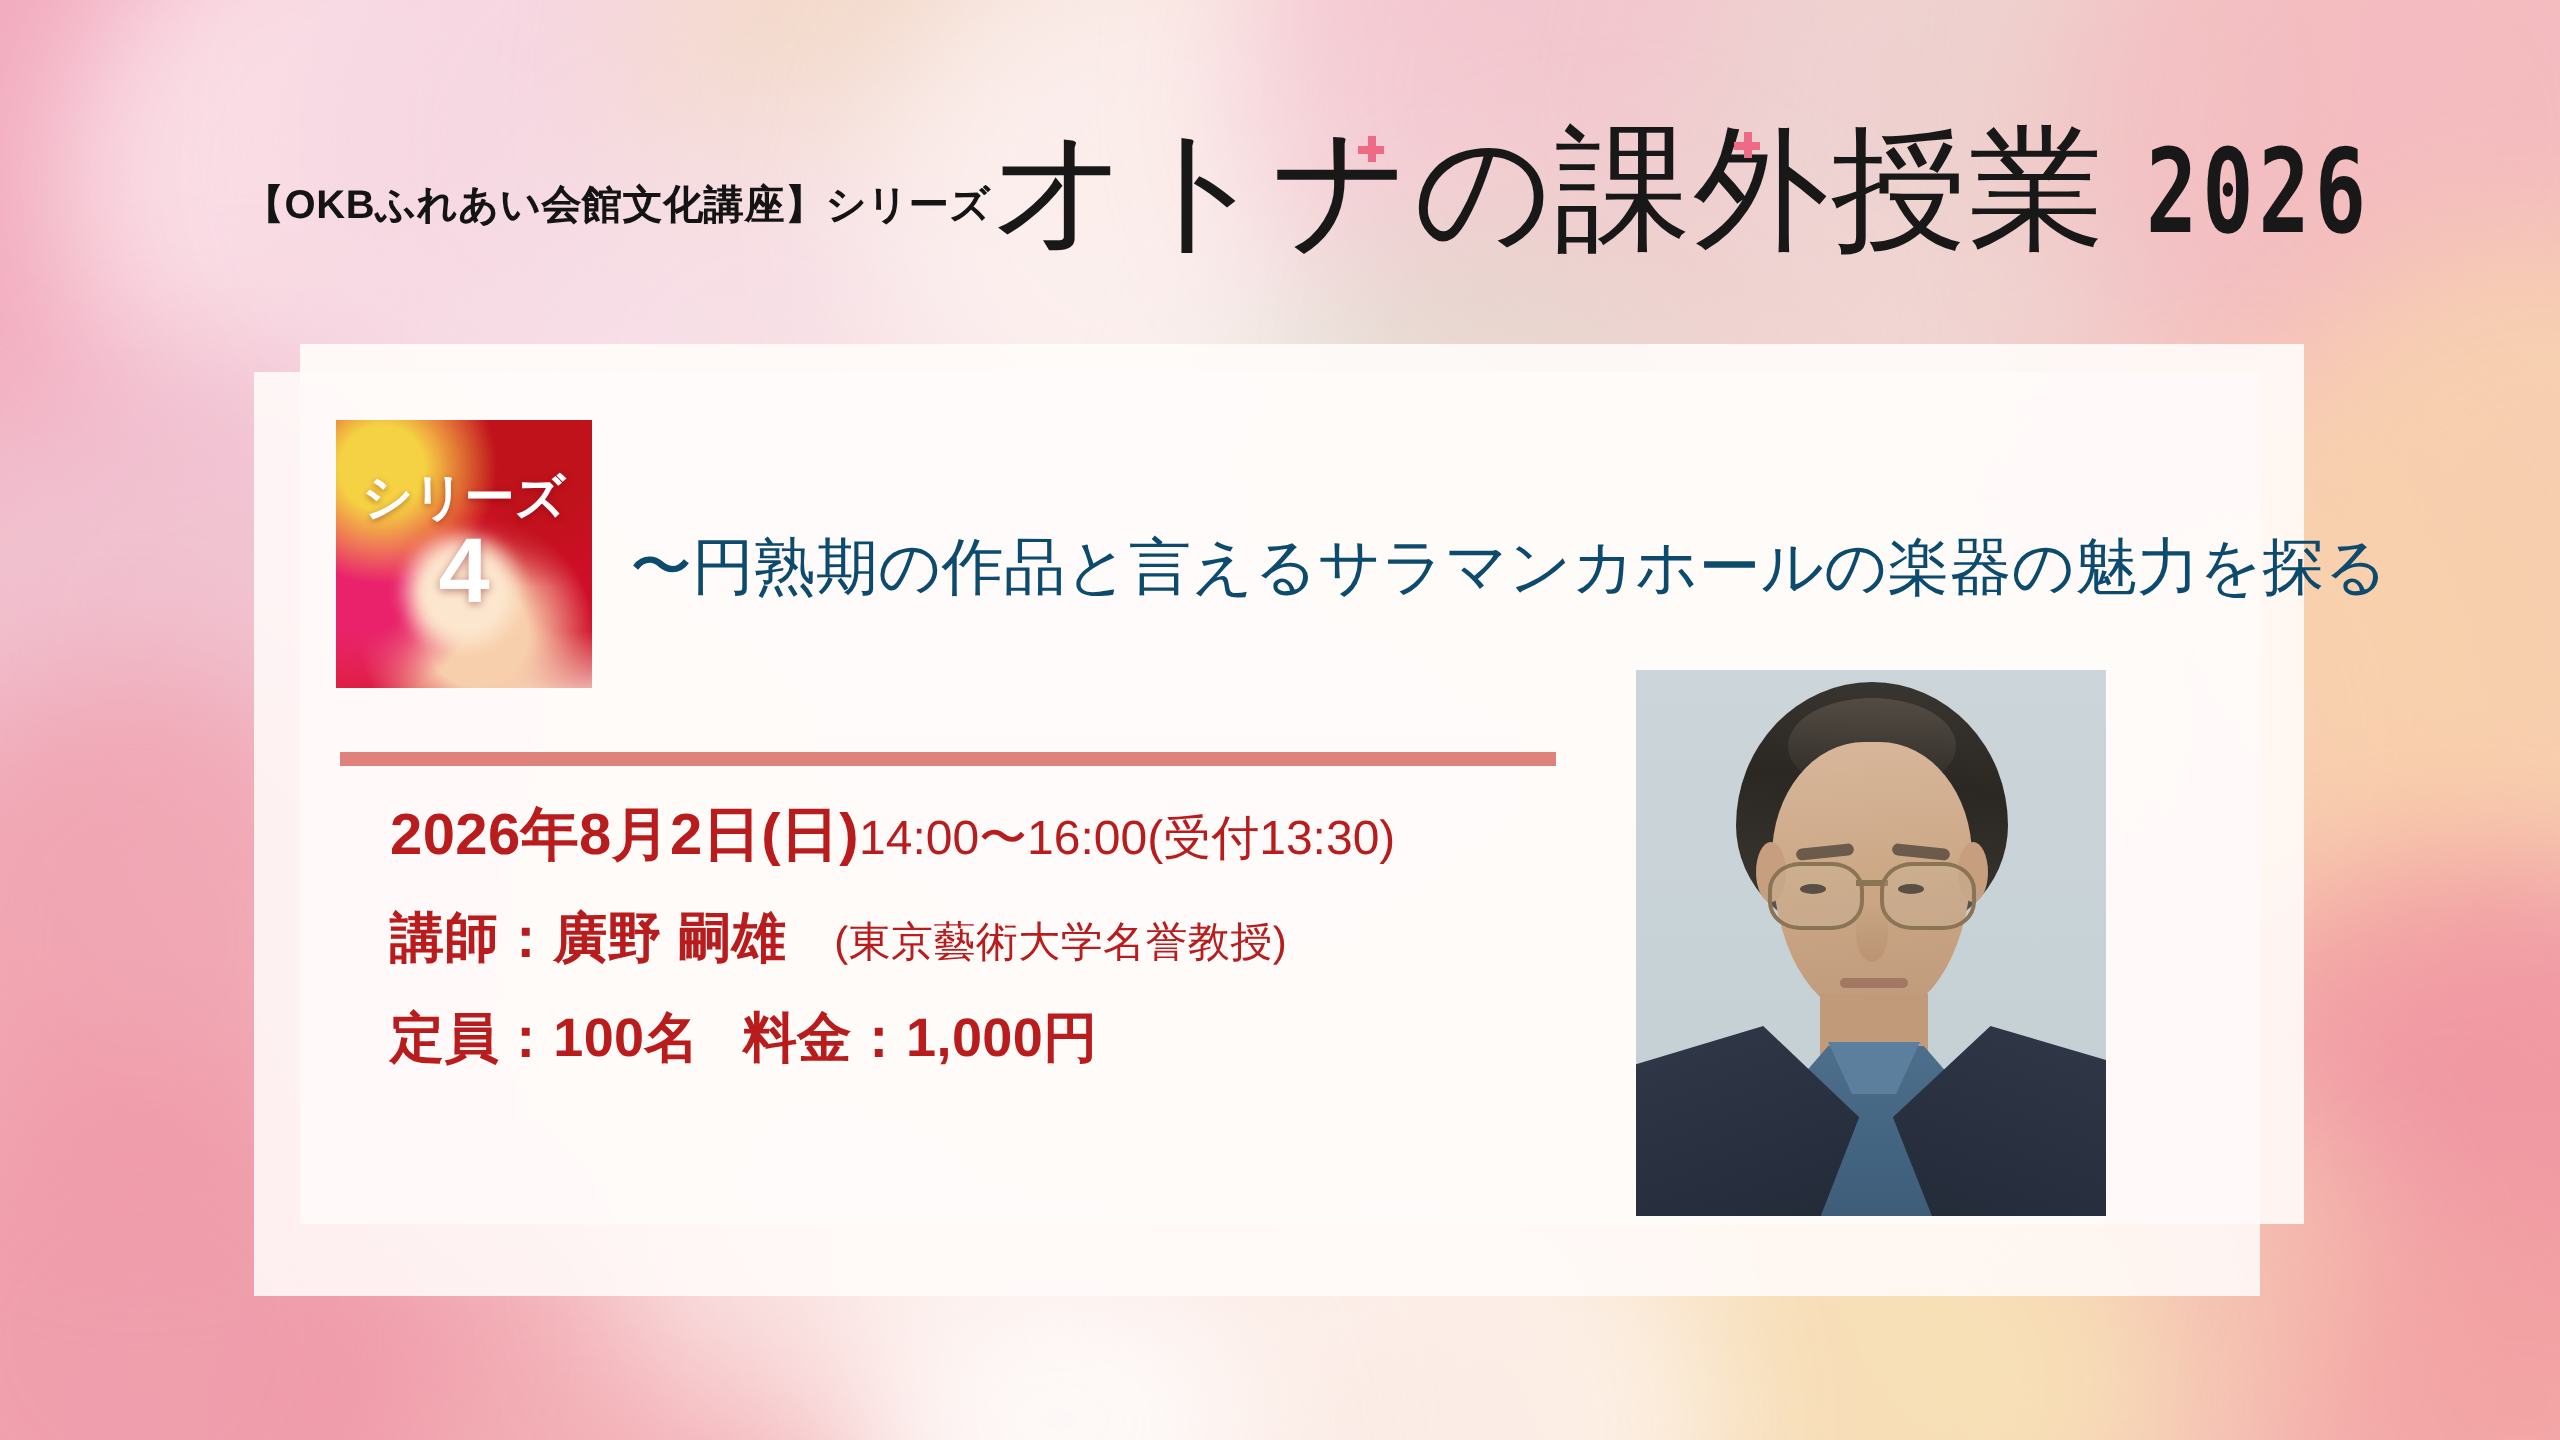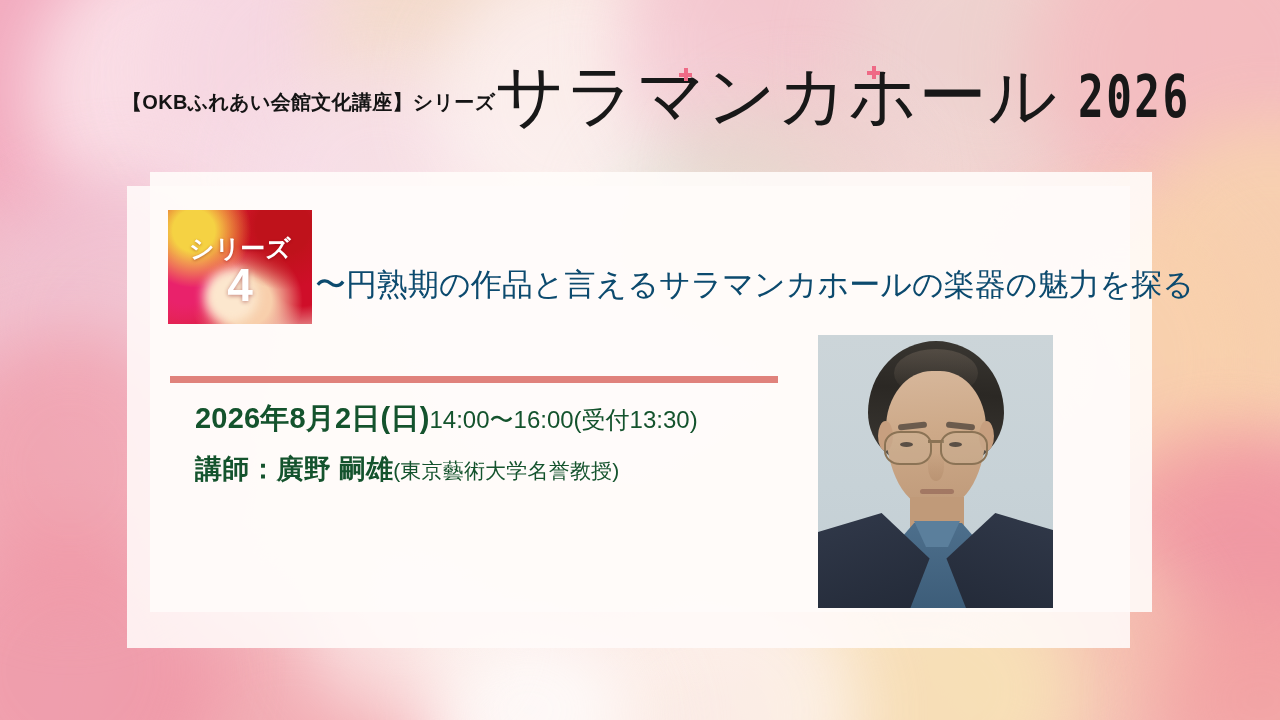--- a/index.html
+++ b/index.html
@@ -95,33 +95,32 @@
     background:rgba(255,252,250,.90);
   }
   .card-main{
     position:absolute;left:127px;top:186px;width:1003px;height:462px;
     background:rgba(255,250,249,.88);
   }
   .card-inner{position:absolute;inset:0;}
 
   
   .series-badge{
-    position:absolute;left:41px;top:24px;width:128px;height:114px;
+    position:absolute;left:41px;top:24px;width:128px;height:134px;
     overflow:hidden;
     background:
       radial-gradient(circle at 18% 18%, #f3d24a 0 14%, rgba(243,210,74,0) 38%),
       radial-gradient(circle at 80% 14%, #b9141c 0 18%, rgba(185,20,28,0) 42%),
       radial-gradient(circle at 12% 62%, #e2246a 0 16%, rgba(226,36,106,0) 40%),
       radial-gradient(circle at 55% 80%, #f6cfae 0 20%, rgba(246,207,174,0) 46%),
       radial-gradient(circle at 93% 58%, #c8102a 0 20%, rgba(200,16,42,0) 46%),
       radial-gradient(circle at 92% 94%, #f6e0cf 0 14%, rgba(246,224,207,0) 38%),
       radial-gradient(circle at 40% 40%, #d81233 0 26%, rgba(216,18,51,0) 58%),
       linear-gradient(150deg,#cf1026 0%,#e12a4e 45%,#c2102b 100%);
     filter:saturate(1.05);
-    padding-left:16px;
   }
   .series-badge .flower{
     position:absolute;left:30px;top:56px;width:66px;height:60px;
     background:radial-gradient(circle at 50% 50%, #fbe7cf 0 46%, rgba(251,231,207,.1) 72%);
     border-radius:50%;filter:blur(3px);
   }
   .series-badge .label{
     position:absolute;left:0;right:0;top:22px;text-align:center;
     color:#fff;font-weight:700;font-size:25px;letter-spacing:0px;
     text-shadow:0 1px 3px rgba(120,0,20,.45);
@@ -148,27 +147,27 @@
   }
 
   .divider{
     position:absolute;left:43px;top:190px;width:608px;height:7px;
     background:#e0827c;
   }
 
   
   .details{position:absolute;left:68px;top:218px;}
   .d-line{
-    color:#14532d;white-space:nowrap;font-weight:700;
+    color:#b91c1c;white-space:nowrap;font-weight:700;
     letter-spacing:.2px;
   }
   .d-date{font-size:29px;line-height:1;margin-bottom:23px;}
   .d-date .time{font-size:24px;font-weight:400;letter-spacing:0;}
   .d-lect{font-size:27px;line-height:1;margin-bottom:23px;}
-  .d-lect .affil{font-size:21px;font-weight:400;}
+  .d-lect .affil{font-size:21px;font-weight:400;margin-left:24px;}
   .d-place{font-size:27px;line-height:1;margin-bottom:23px;}
   .d-cap{font-size:27px;line-height:1;}
   .d-cap .gap{display:inline-block;width:22px;}
 
   
   .portrait{
     position:absolute;left:691px;top:149px;width:235px;height:273px;
     overflow:hidden;
     background:linear-gradient(180deg,#ccd5d9 0%,#c7d2d7 55%,#c3ced4 100%);
   }
@@ -285,21 +284,21 @@
     <div class="blob b23"></div>
     <div class="blob b24"></div>
     <div class="blob b25"></div>
     <div class="bg-soften"></div>
   </div>
 
   <div class="header-eyebrow">【OKBふれあい会館文化講座】シリーズ</div>
 
   <div class="header-title">
     <span class="main-kana">
-      <span>サラマンカホール</span>
+      <span>オトナの課外授業</span>
       <span class="cross-accent cross-a"></span>
       <span class="cross-accent cross-b"></span>
     </span>
     <span class="year">2026</span>
   </div>
 
   <div class="card-top"></div>
 
   <div class="card-main">
     <div class="card-inner">
@@ -313,20 +312,23 @@
       <div class="lecture-subtitle">〜円熟期の作品と言えるサラマンカホールの楽器の魅力を探る</div>
 
       <div class="divider"></div>
 
       <div class="details">
         <div class="d-line d-date">
           <span>2026年8月2日(日)</span><span class="time">14:00〜16:00(受付13:30)</span>
         </div>
         <div class="d-line d-lect">
           <span>講師：</span><span>廣野 嗣雄</span><span class="affil">(東京藝術大学名誉教授)</span>
+        </div>
+        <div class="d-line d-cap">
+          <span>定員：100名</span><span class="gap"></span><span>料金：1,000円</span>
         </div>
       </div>
 
       <div class="portrait">
         <div class="p-hair"></div>
         <div class="p-face"></div>
         <div class="p-ear-l"></div>
         <div class="p-ear-r"></div>
         <div class="p-brow-l"></div>
         <div class="p-brow-r"></div>

